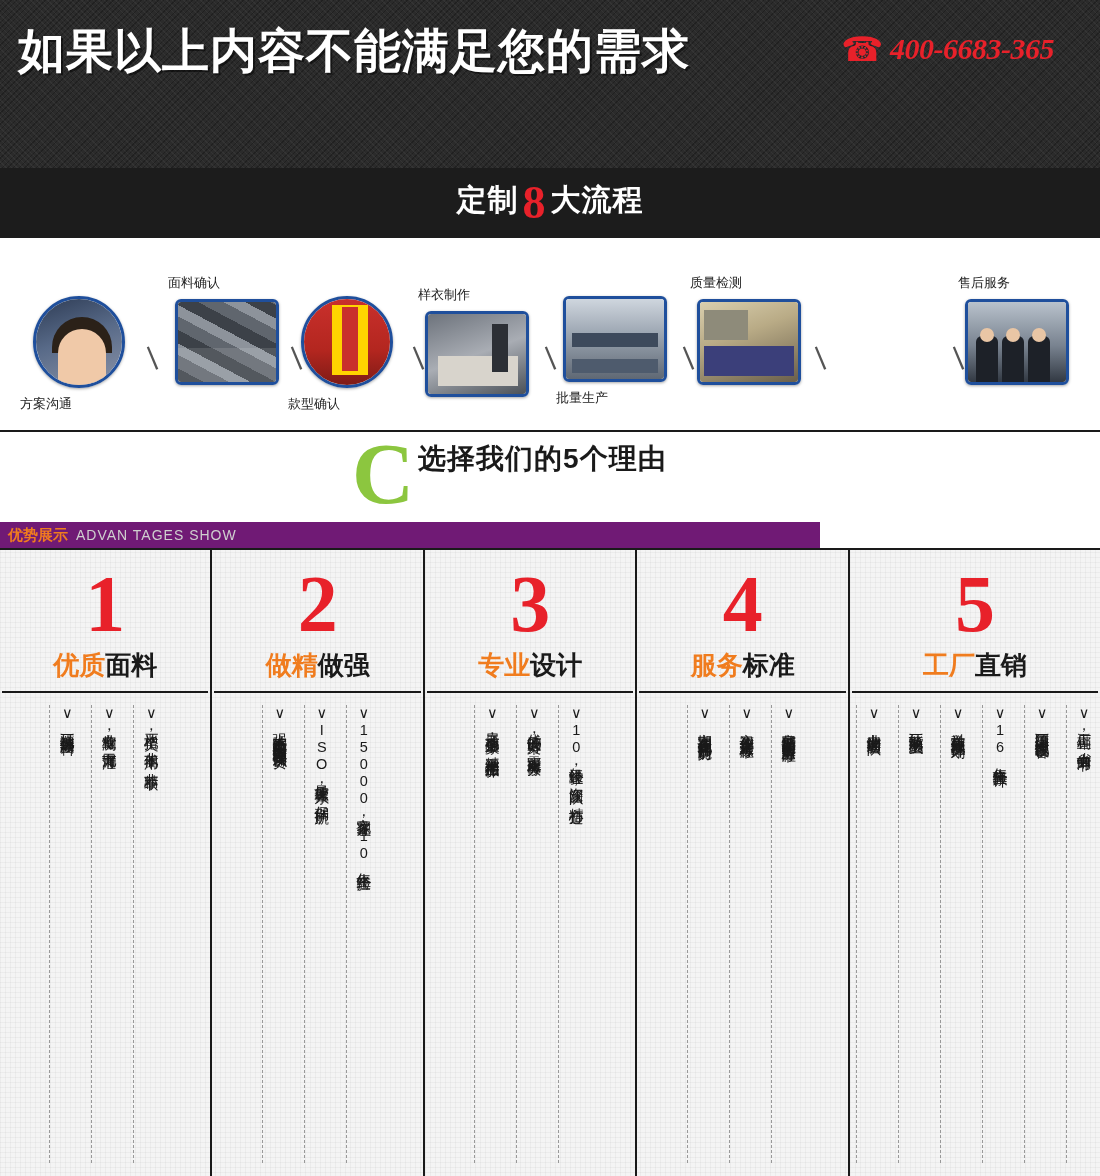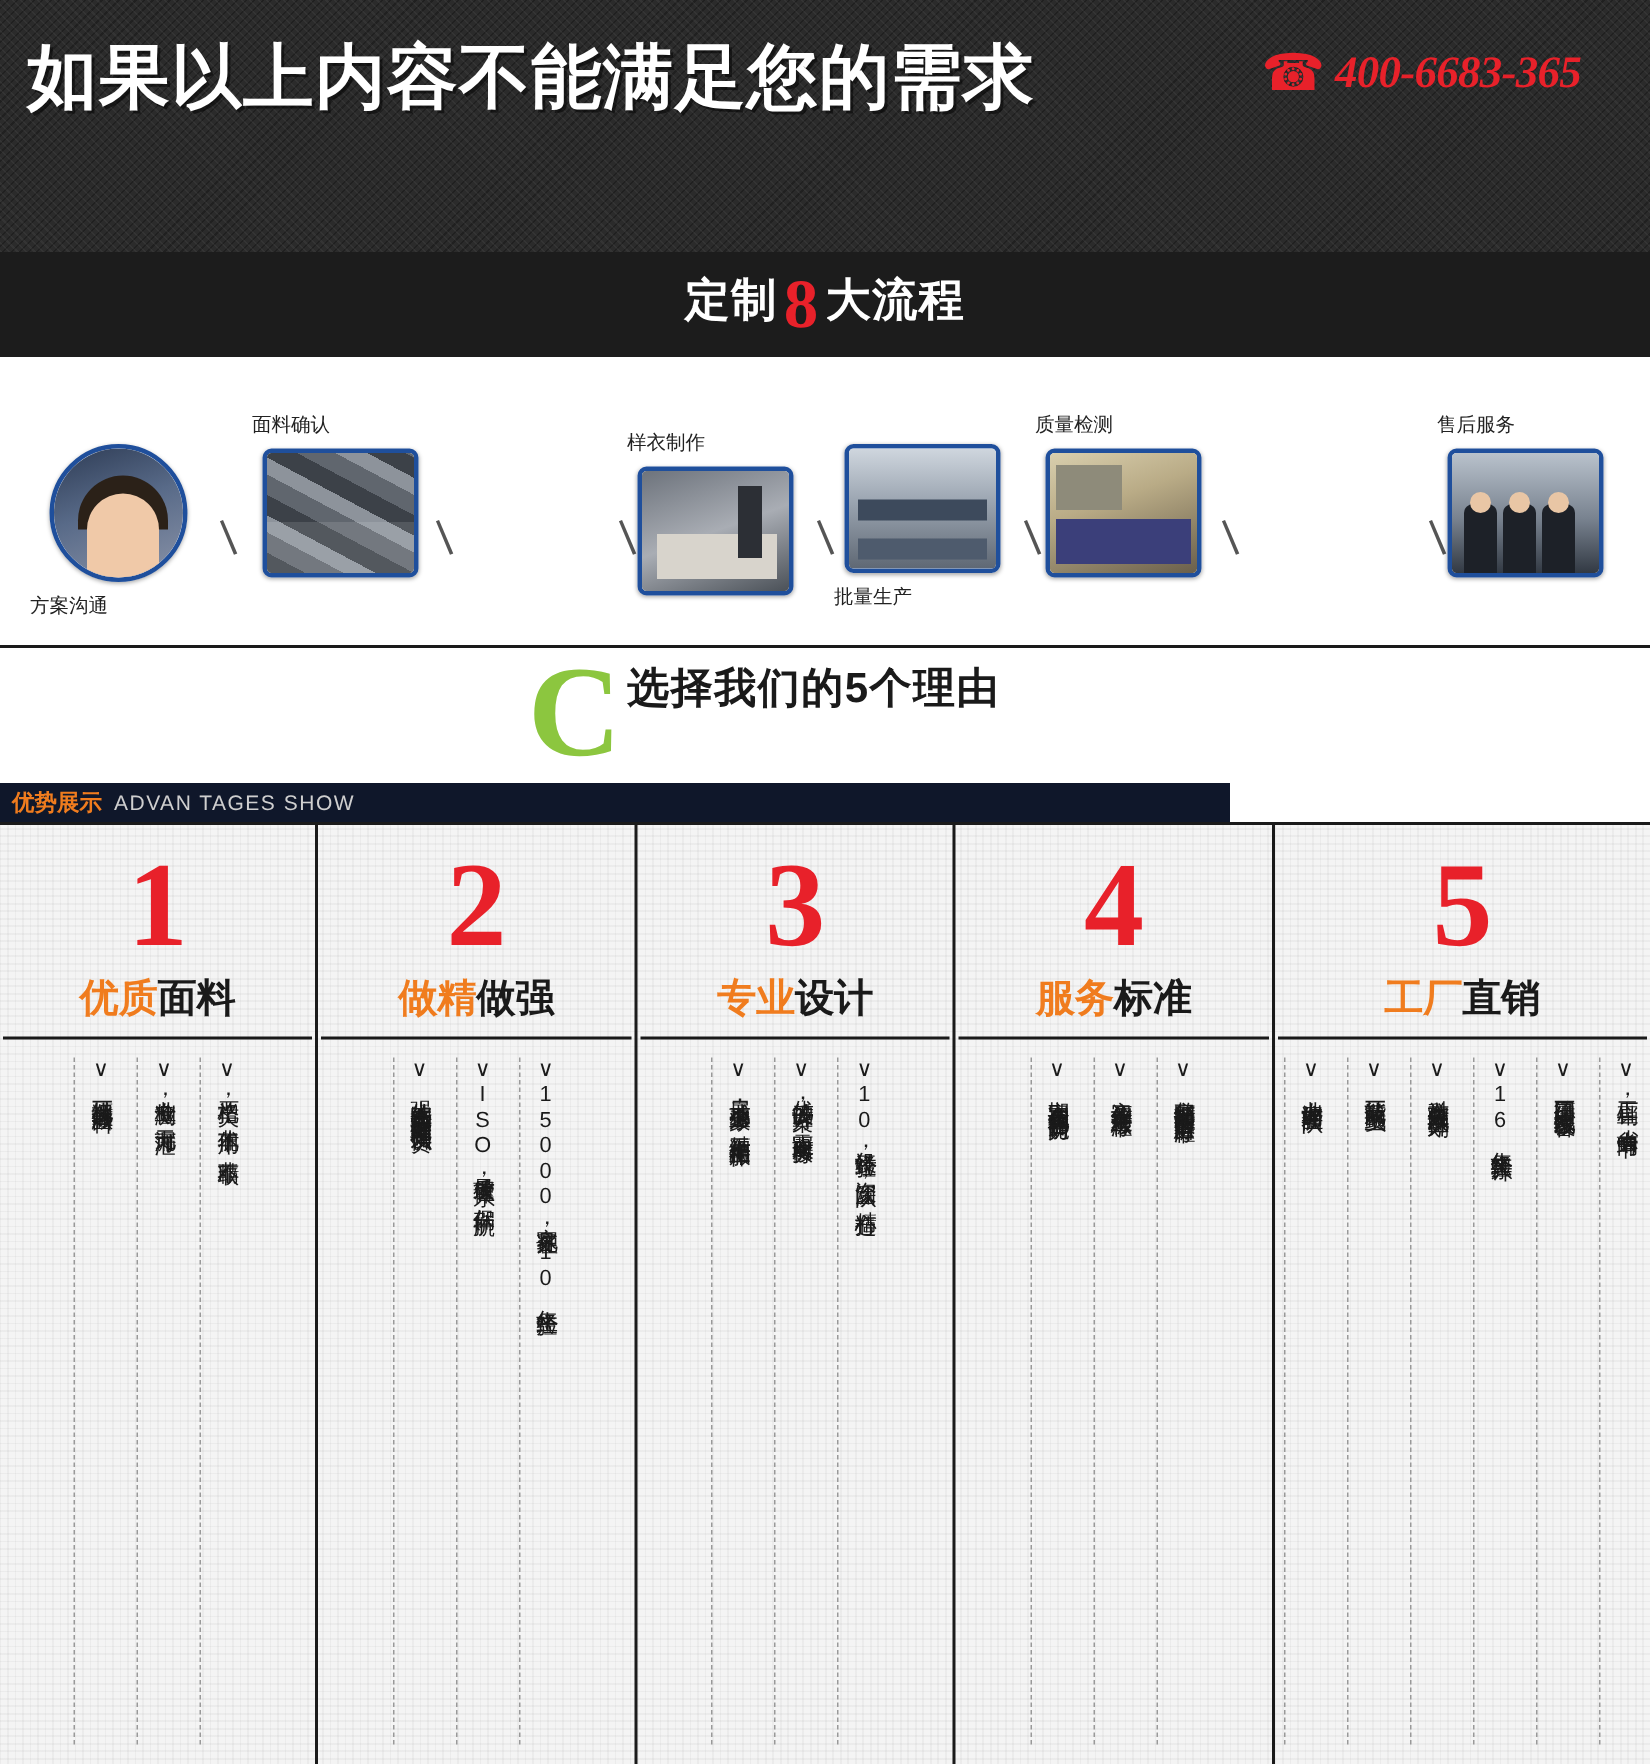--- a/index.html
+++ b/index.html
@@ -188,21 +188,21 @@
     font-size: 37px;
     font-weight: bold;
     font-family: "Liberation Serif", serif;
     letter-spacing: 5px;
     margin-top: 2px;
   }
 
   
   .advbar {
     height: 26px;
-    background: #0f172a;
+    background: #701a75;
     display: flex;
     align-items: center;
     padding-left: 8px;
     gap: 8px;
     width: 820px;
   }
   .advbar .cn { color: #f07c1e; font-size: 15px; font-weight: bold; }
   .advbar .en { color: #cfcfcf; font-size: 14px; letter-spacing: 1px; }
 
   
@@ -294,20 +294,26 @@
     <div class="arrow" style="left:142px; top:104px;">＼</div>
 
     <div class="step sq top" style="left:168px; top:276px; transform:translateY(-240px);">
       <div class="cap">面料确认</div>
       <div class="thumb">
           <div class="art a2"></div>
         </div>
     </div>
     <div class="arrow" style="left:286px; top:104px;">＼</div>
 
+    <div class="step" style="left:288px; top:58px;">
+      <div class="thumb">
+          <div class="art a3"></div>
+        </div>
+      <div class="cap">款型确认</div>
+    </div>
     <div class="arrow" style="left:408px; top:104px;">＼</div>
 
     <div class="step sq top" style="left:418px; top:48px;">
       <div class="cap">样衣制作</div>
       <div class="thumb">
           <div class="art a4"></div>
         </div>
     </div>
     <div class="arrow" style="left:540px; top:104px;">＼</div>
 

